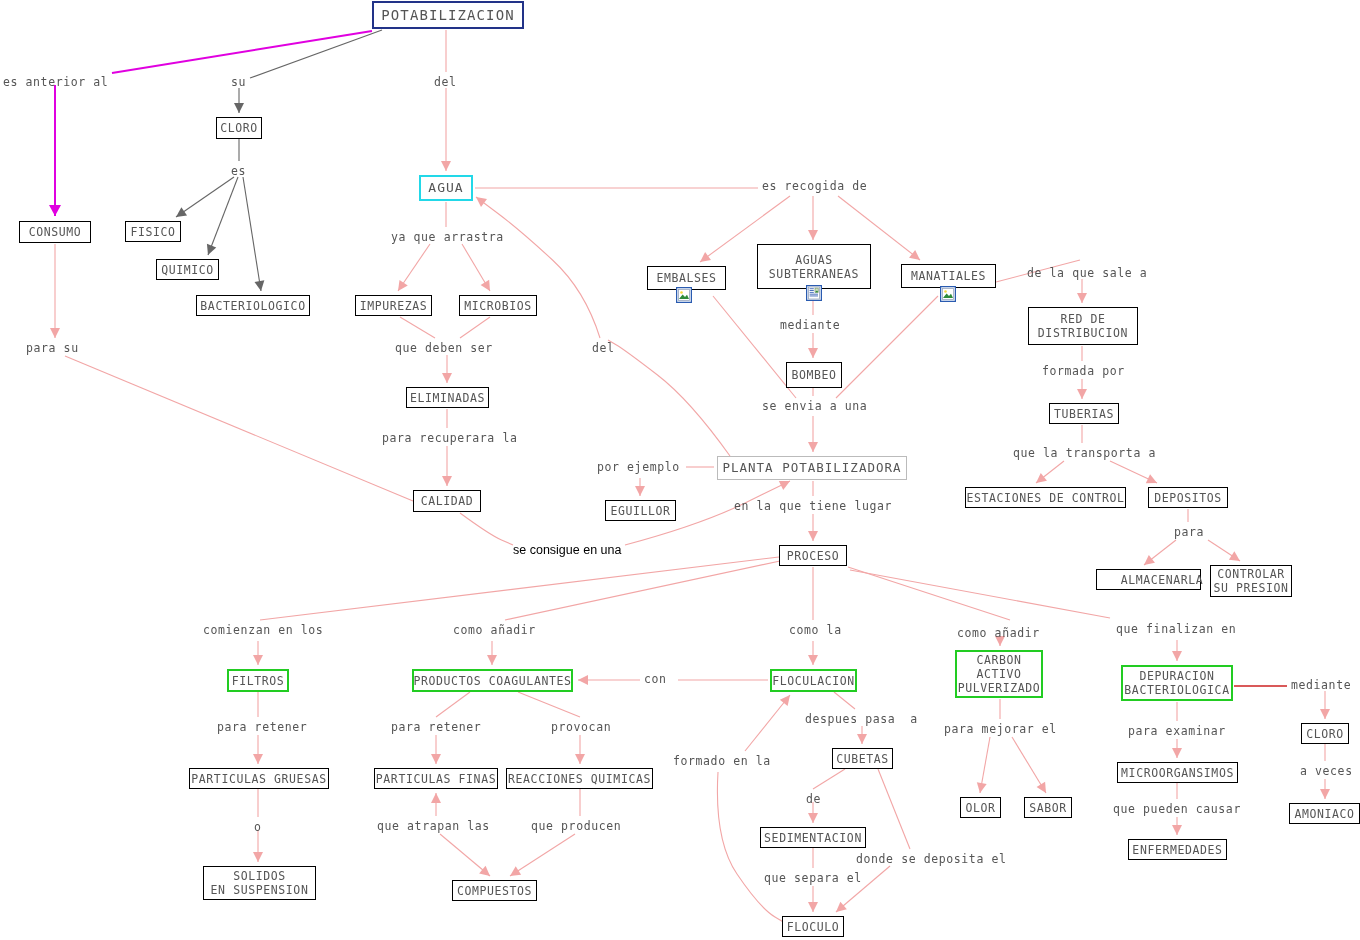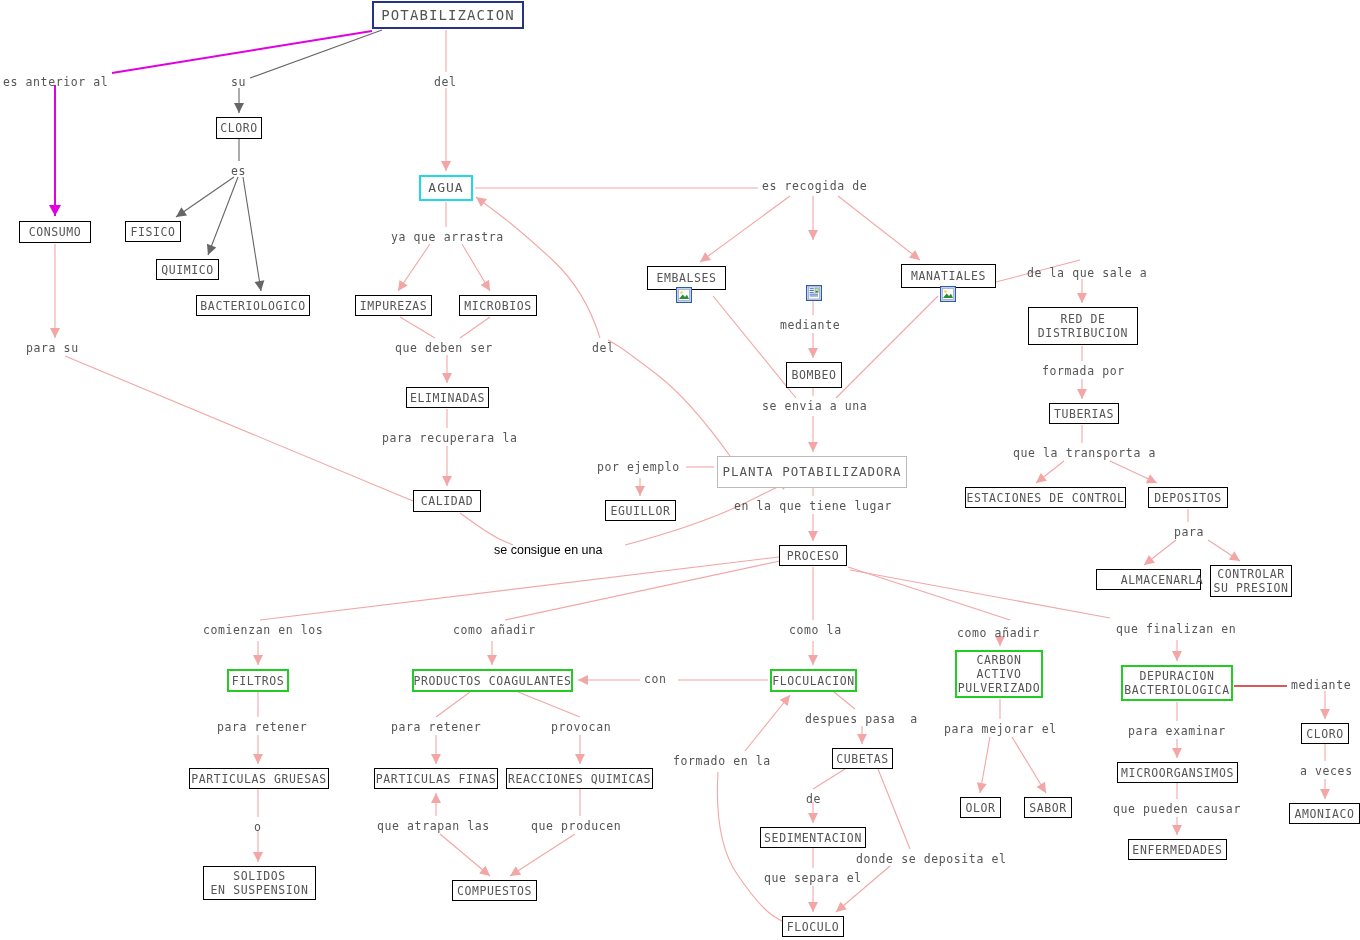--- a/index.html
+++ b/index.html
@@ -245,40 +245,42 @@
     <div class="node" style="left: 406px; top: 387px; width: 83px; height: 21px;">ELIMINADAS</div>
     <div class="node" style="left: 413px; top: 490px; width: 68px; height: 22px;">CALIDAD</div>
     <div class="node" style="left: 605px; top: 500px; width: 71px; height: 21px;">EGUILLOR</div>
     <div class="node" style="left: 647px; top: 266px; width: 79px; height: 24px;">EMBALSES</div>
     <div class="node-icon" style="left: 676px; top: 287px;"><svg width="16" height="16" viewBox="0 0 16 16">
         <rect x="0.5" y="0.5" width="15" height="15" fill="#eef3fb" stroke="#2a5bb0" stroke-width="1.4"></rect>
         <rect x="2.5" y="2.5" width="11" height="11" fill="#ffffff" stroke="#9aa7bd" stroke-width="0.8"></rect>
         <circle cx="5.5" cy="5.5" r="1.3" fill="#f5d63c"></circle>
         <path d="M3 12 L6.6 7.4 L9 10 L11 7.8 L13 12 Z" fill="#2e8b3a"></path>
       </svg></div>
+    <div class="node" style="left: 757px; top: 244px; width: 114px; height: 45px;">AGUAS
+SUBTERRANEAS</div>
     <div class="node-icon" style="left: 806px; top: 285px;"><svg width="16" height="16" viewBox="0 0 16 16">
         <rect x="0.5" y="0.5" width="15" height="15" fill="#eef3fb" stroke="#2a5bb0" stroke-width="1.4"></rect>
         <rect x="2.5" y="2" width="11" height="12" fill="#ffffff" stroke="#9aa7bd" stroke-width="0.8"></rect>
         <rect x="3.6" y="3.3" width="4.2" height="0.9" fill="#3a63b5"></rect>
         <rect x="3.6" y="5.1" width="4.2" height="0.9" fill="#3a63b5"></rect>
         <rect x="3.6" y="6.9" width="4.2" height="0.9" fill="#3a63b5"></rect>
         <rect x="3.6" y="8.7" width="8.4" height="0.9" fill="#3a63b5"></rect>
         <rect x="3.6" y="10.5" width="8.4" height="0.9" fill="#3a63b5"></rect>
         <rect x="9" y="3.1" width="3.2" height="4.4" fill="#cfe0c5" stroke="#6a8a5a" stroke-width="0.6"></rect>
         <path d="M9.2 7.3 L10.3 5.4 L11.2 6.5 L12 5.6 L12 7.3 Z" fill="#2e8b3a"></path>
       </svg></div>
     <div class="node" style="left: 901px; top: 264px; width: 95px; height: 24px;">MANATIALES</div>
     <div class="node-icon" style="left: 940px; top: 286px;"><svg width="16" height="16" viewBox="0 0 16 16">
         <rect x="0.5" y="0.5" width="15" height="15" fill="#eef3fb" stroke="#2a5bb0" stroke-width="1.4"></rect>
         <rect x="2.5" y="2.5" width="11" height="11" fill="#ffffff" stroke="#9aa7bd" stroke-width="0.8"></rect>
         <circle cx="5.5" cy="5.5" r="1.3" fill="#f5d63c"></circle>
         <path d="M3 12 L6.6 7.4 L9 10 L11 7.8 L13 12 Z" fill="#2e8b3a"></path>
       </svg></div>
     <div class="node" style="left: 786px; top: 362px; width: 56px; height: 26px;">BOMBEO</div>
-    <div class="node gray" style="left: 717px; top: 456px; width: 190px; height: 32px;">PLANTA POTABILIZADORA</div>
+    <div class="node gray" style="left: 717px; top: 456px; width: 190px; height: 24px;">PLANTA POTABILIZADORA</div>
     <div class="node" style="left: 1028px; top: 307px; width: 110px; height: 38px;">RED DE
 DISTRIBUCION</div>
     <div class="node" style="left: 1049px; top: 403px; width: 70px; height: 21px;">TUBERIAS</div>
     <div class="node" style="left: 965px; top: 487px; width: 161px; height: 21px;">ESTACIONES DE CONTROL</div>
     <div class="node" style="left: 1148px; top: 487px; width: 80px; height: 21px;">DEPOSITOS</div>
     <div class="node" style="left: 1096px; top: 569px; width: 105px; height: 21px; padding-left: 32px;">ALMACENARLA</div>
     <div class="node" style="left: 1210px; top: 565px; width: 82px; height: 32px;">CONTROLAR
 SU PRESION</div>
     <div class="node" style="left: 779px; top: 545px; width: 68px; height: 21px;">PROCESO</div>
     <div class="node green" style="left: 227px; top: 669px; width: 62px; height: 23px;">FILTROS</div>
@@ -306,21 +308,21 @@
     <div class="node" style="left: 1289px; top: 803px; width: 71px; height: 21px;">AMONIACO</div>
     <div class="link-label" style="left: 3px; top: 76px;">es anterior al</div>
     <div class="link-label" style="left: 231px; top: 76px;">su</div>
     <div class="link-label" style="left: 434px; top: 76px;">del</div>
     <div class="link-label" style="left: 231px; top: 165px;">es</div>
     <div class="link-label" style="left: 26px; top: 342px;">para su</div>
     <div class="link-label" style="left: 391px; top: 231px;">ya que arrastra</div>
     <div class="link-label" style="left: 395px; top: 342px;">que deben ser</div>
     <div class="link-label" style="left: 382px; top: 432px;">para recuperara la</div>
     <div class="link-label" style="left: 592px; top: 342px;">del</div>
-    <div class="link-label sans" style="left: 494px; top: 544px;">se consigue en una</div>
+    <div class="link-label sans" style="left: 513px; top: 544px;">se consigue en una</div>
     <div class="link-label" style="left: 597px; top: 461px;">por ejemplo</div>
     <div class="link-label" style="left: 762px; top: 180px;">es recogida de</div>
     <div class="link-label" style="left: 780px; top: 319px;">mediante</div>
     <div class="link-label" style="left: 762px; top: 400px;">se envia a una</div>
     <div class="link-label" style="left: 1027px; top: 267px;">de la que sale a</div>
     <div class="link-label" style="left: 1042px; top: 365px;">formada por</div>
     <div class="link-label" style="left: 1013px; top: 447px;">que la transporta a</div>
     <div class="link-label" style="left: 1174px; top: 526px;">para</div>
     <div class="link-label" style="left: 734px; top: 500px;">en la que tiene lugar</div>
     <div class="link-label" style="left: 203px; top: 624px;">comienzan en los</div>

